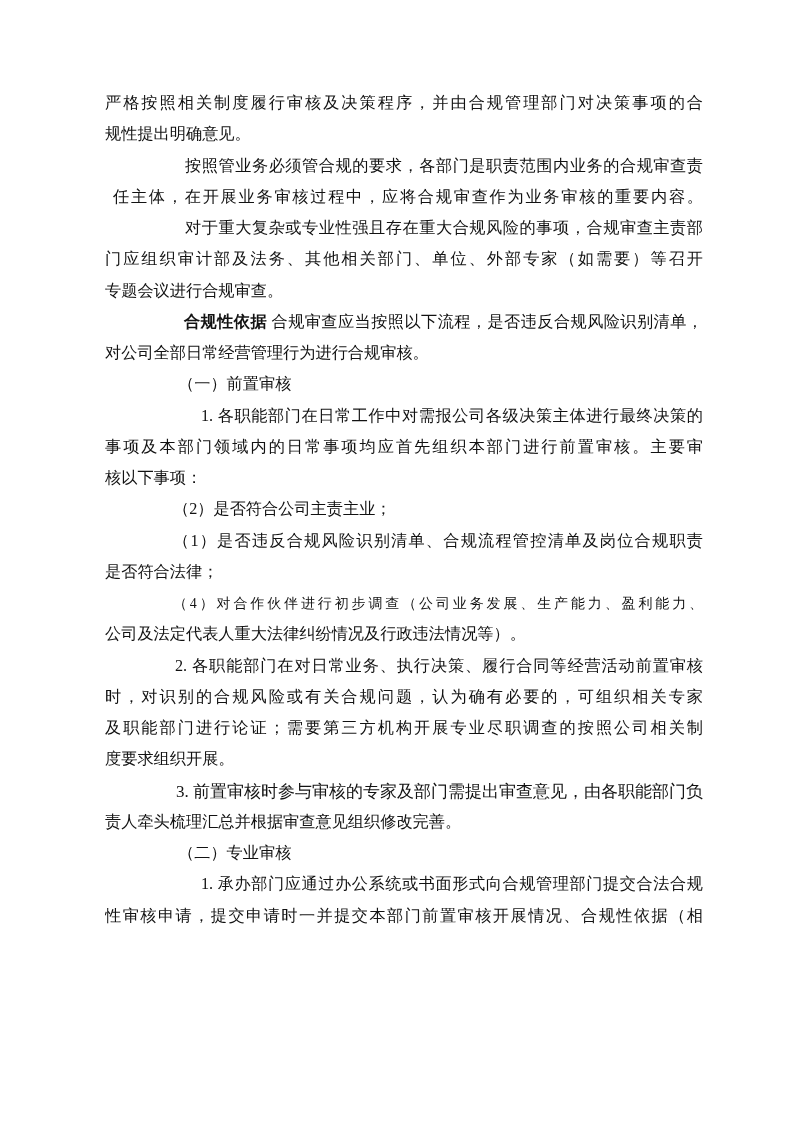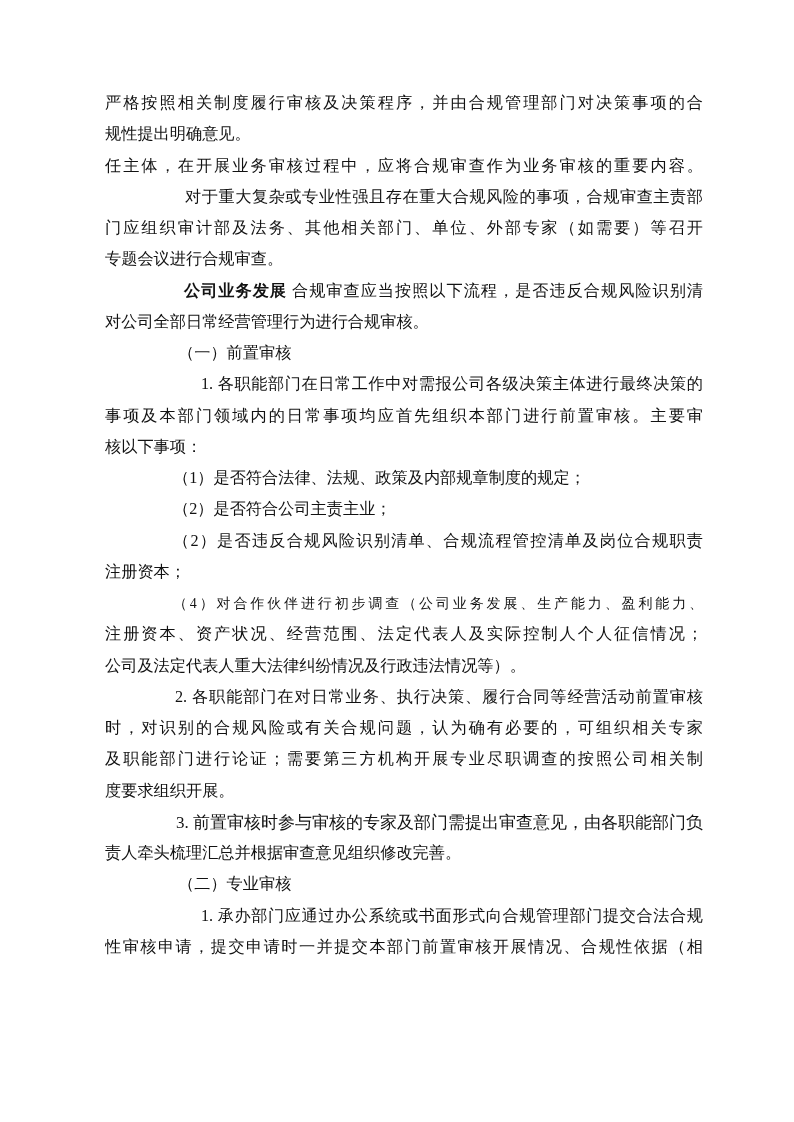--- a/index.html
+++ b/index.html
@@ -33,52 +33,49 @@
 </head>
 <body>
 
 <div class="page">
   <div class="doc-body" id="doc" style="left: 105px; top: 88px; width: 598px;">
       <div class="para">
         <div class="line jfy" style="height: 31.25px; line-height: 31.25px; font-size: 16.2px;"><span>严格按照相关制度履行审核及决策程序，并由合规管理部门对决策事项的合</span></div>
         <div class="line" style="height: 31.25px; line-height: 31.25px; font-size: 16.2px;"><span>规性提出明确意见。</span></div>
       </div>
       <div class="para">
-        <div class="line jfy" style="height: 31.25px; line-height: 31.25px; font-size: 16.2px;"><span>任主体，在开展业务审核过程中，应将合规审查作为业务审核的重要内容。</span></div>
+        <div class="line jfy" style="height: 31.25px; line-height: 31.25px; font-size: 16.2px; padding-left: 80px;"><span>按照管业务必须管合规的要求，各部门是职责范围内业务的合规审查责</span></div>
+        <div class="line jfy" style="height: 31.25px; line-height: 31.25px; font-size: 16.2px; margin-left: 8px;"><span>任主体，在开展业务审核过程中，应将合规审查作为业务审核的重要内容。</span></div>
       </div>
       <div class="para">
         <div class="line jfy" style="height: 31.25px; line-height: 31.25px; font-size: 16.2px; padding-left: 80px;"><span>对于重大复杂或专业性强且存在重大合规风险的事项，合规审查主责部</span></div>
         <div class="line jfy" style="height: 31.25px; line-height: 31.25px; font-size: 16.2px;"><span>门应组织审计部及法务、其他相关部门、单位、外部专家（如需要）等召开</span></div>
         <div class="line" style="height: 31.25px; line-height: 31.25px; font-size: 16.2px;"><span>专题会议进行合规审查。</span></div>
       </div>
       <div class="para">
-        <div class="line jfy" style="height: 31.25px; line-height: 31.25px; font-size: 16.2px; padding-left: 79px;"><b>公司业务发展</b><span> 合规审查应当按照以下流程，是否违反合规风险识别清单，</span></div>
+        <div class="line jfy" style="height: 31.25px; line-height: 31.25px; font-size: 16.2px; padding-left: 79px;"><b>合规性依据</b><span> 合规审查应当按照以下流程，是否违反合规风险识别清单，</span></div>
         <div class="line" style="height: 31.25px; line-height: 31.25px; font-size: 16.2px;"><span>对公司全部日常经营管理行为进行合规审核。</span></div>
       </div>
       <div class="para">
         <div class="line" style="height: 31.25px; line-height: 31.25px; font-size: 16.2px; padding-left: 73px;"><span>（一）前置审核</span></div>
       </div>
       <div class="para">
         <div class="line jfy" style="height: 31.25px; line-height: 31.25px; font-size: 16.2px; padding-left: 96px;"><span>1. 各职能部门在日常工作中对需报公司各级决策主体进行最终决策的</span></div>
         <div class="line jfy" style="height: 31.25px; line-height: 31.25px; font-size: 16.2px;"><span>事项及本部门领域内的日常事项均应首先组织本部门进行前置审核。主要审</span></div>
         <div class="line" style="height: 31.25px; line-height: 31.25px; font-size: 16.2px;"><span>核以下事项：</span></div>
       </div>
       <div class="para">
-        <div class="line" style="height: 31.25px; line-height: 31.25px; font-size: 16.2px; padding-left: 68px;"><span>（1）是否符合法律、法规、政策及内部规章制度的规定；</span></div>
-      </div>
-      <div class="para">
         <div class="line" style="height: 31.25px; line-height: 31.25px; font-size: 16.2px; padding-left: 68px;"><span>（2）是否符合公司主责主业；</span></div>
       </div>
       <div class="para">
-        <div class="line jfy" style="height: 31.25px; line-height: 31.25px; font-size: 16.2px; padding-left: 68px;"><span>（2）是否违反合规风险识别清单、合规流程管控清单及岗位合规职责</span></div>
-        <div class="line" style="height: 31.25px; line-height: 31.25px; font-size: 16.2px;"><span>注册资本；</span></div>
+        <div class="line jfy" style="height: 31.25px; line-height: 31.25px; font-size: 16.2px; padding-left: 68px;"><span>（1）是否违反合规风险识别清单、合规流程管控清单及岗位合规职责</span></div>
+        <div class="line" style="height: 31.25px; line-height: 31.25px; font-size: 16.2px;"><span>是否符合法律；</span></div>
       </div>
       <div class="para">
         <div class="line jfy" style="height: 31.25px; line-height: 31.25px; font-size: 14px; padding-left: 68px;"><span>（4）对合作伙伴进行初步调查（公司业务发展、生产能力、盈利能力、</span></div>
-        <div class="line jfy" style="height: 31.25px; line-height: 31.25px; font-size: 16.2px;"><span>注册资本、资产状况、经营范围、法定代表人及实际控制人个人征信情况；</span></div>
         <div class="line" style="height: 31.25px; line-height: 31.25px; font-size: 16.2px;"><span>公司及法定代表人重大法律纠纷情况及行政违法情况等）。</span></div>
       </div>
       <div class="para">
         <div class="line jfy" style="height: 31.25px; line-height: 31.25px; font-size: 16.2px; padding-left: 70px;"><span>2. 各职能部门在对日常业务、执行决策、履行合同等经营活动前置审核</span></div>
         <div class="line jfy" style="height: 31.25px; line-height: 31.25px; font-size: 16.2px;"><span>时，对识别的合规风险或有关合规问题，认为确有必要的，可组织相关专家</span></div>
         <div class="line jfy" style="height: 31.25px; line-height: 31.25px; font-size: 16.2px;"><span>及职能部门进行论证；需要第三方机构开展专业尽职调查的按照公司相关制</span></div>
         <div class="line" style="height: 31.25px; line-height: 31.25px; font-size: 16.2px;"><span>度要求组织开展。</span></div>
       </div>
       <div class="para">
         <div class="line jfy" style="height: 31.25px; line-height: 31.25px; font-size: 17px; padding-left: 71px;"><span>3. 前置审核时参与审核的专家及部门需提出审查意见，由各职能部门负</span></div>

